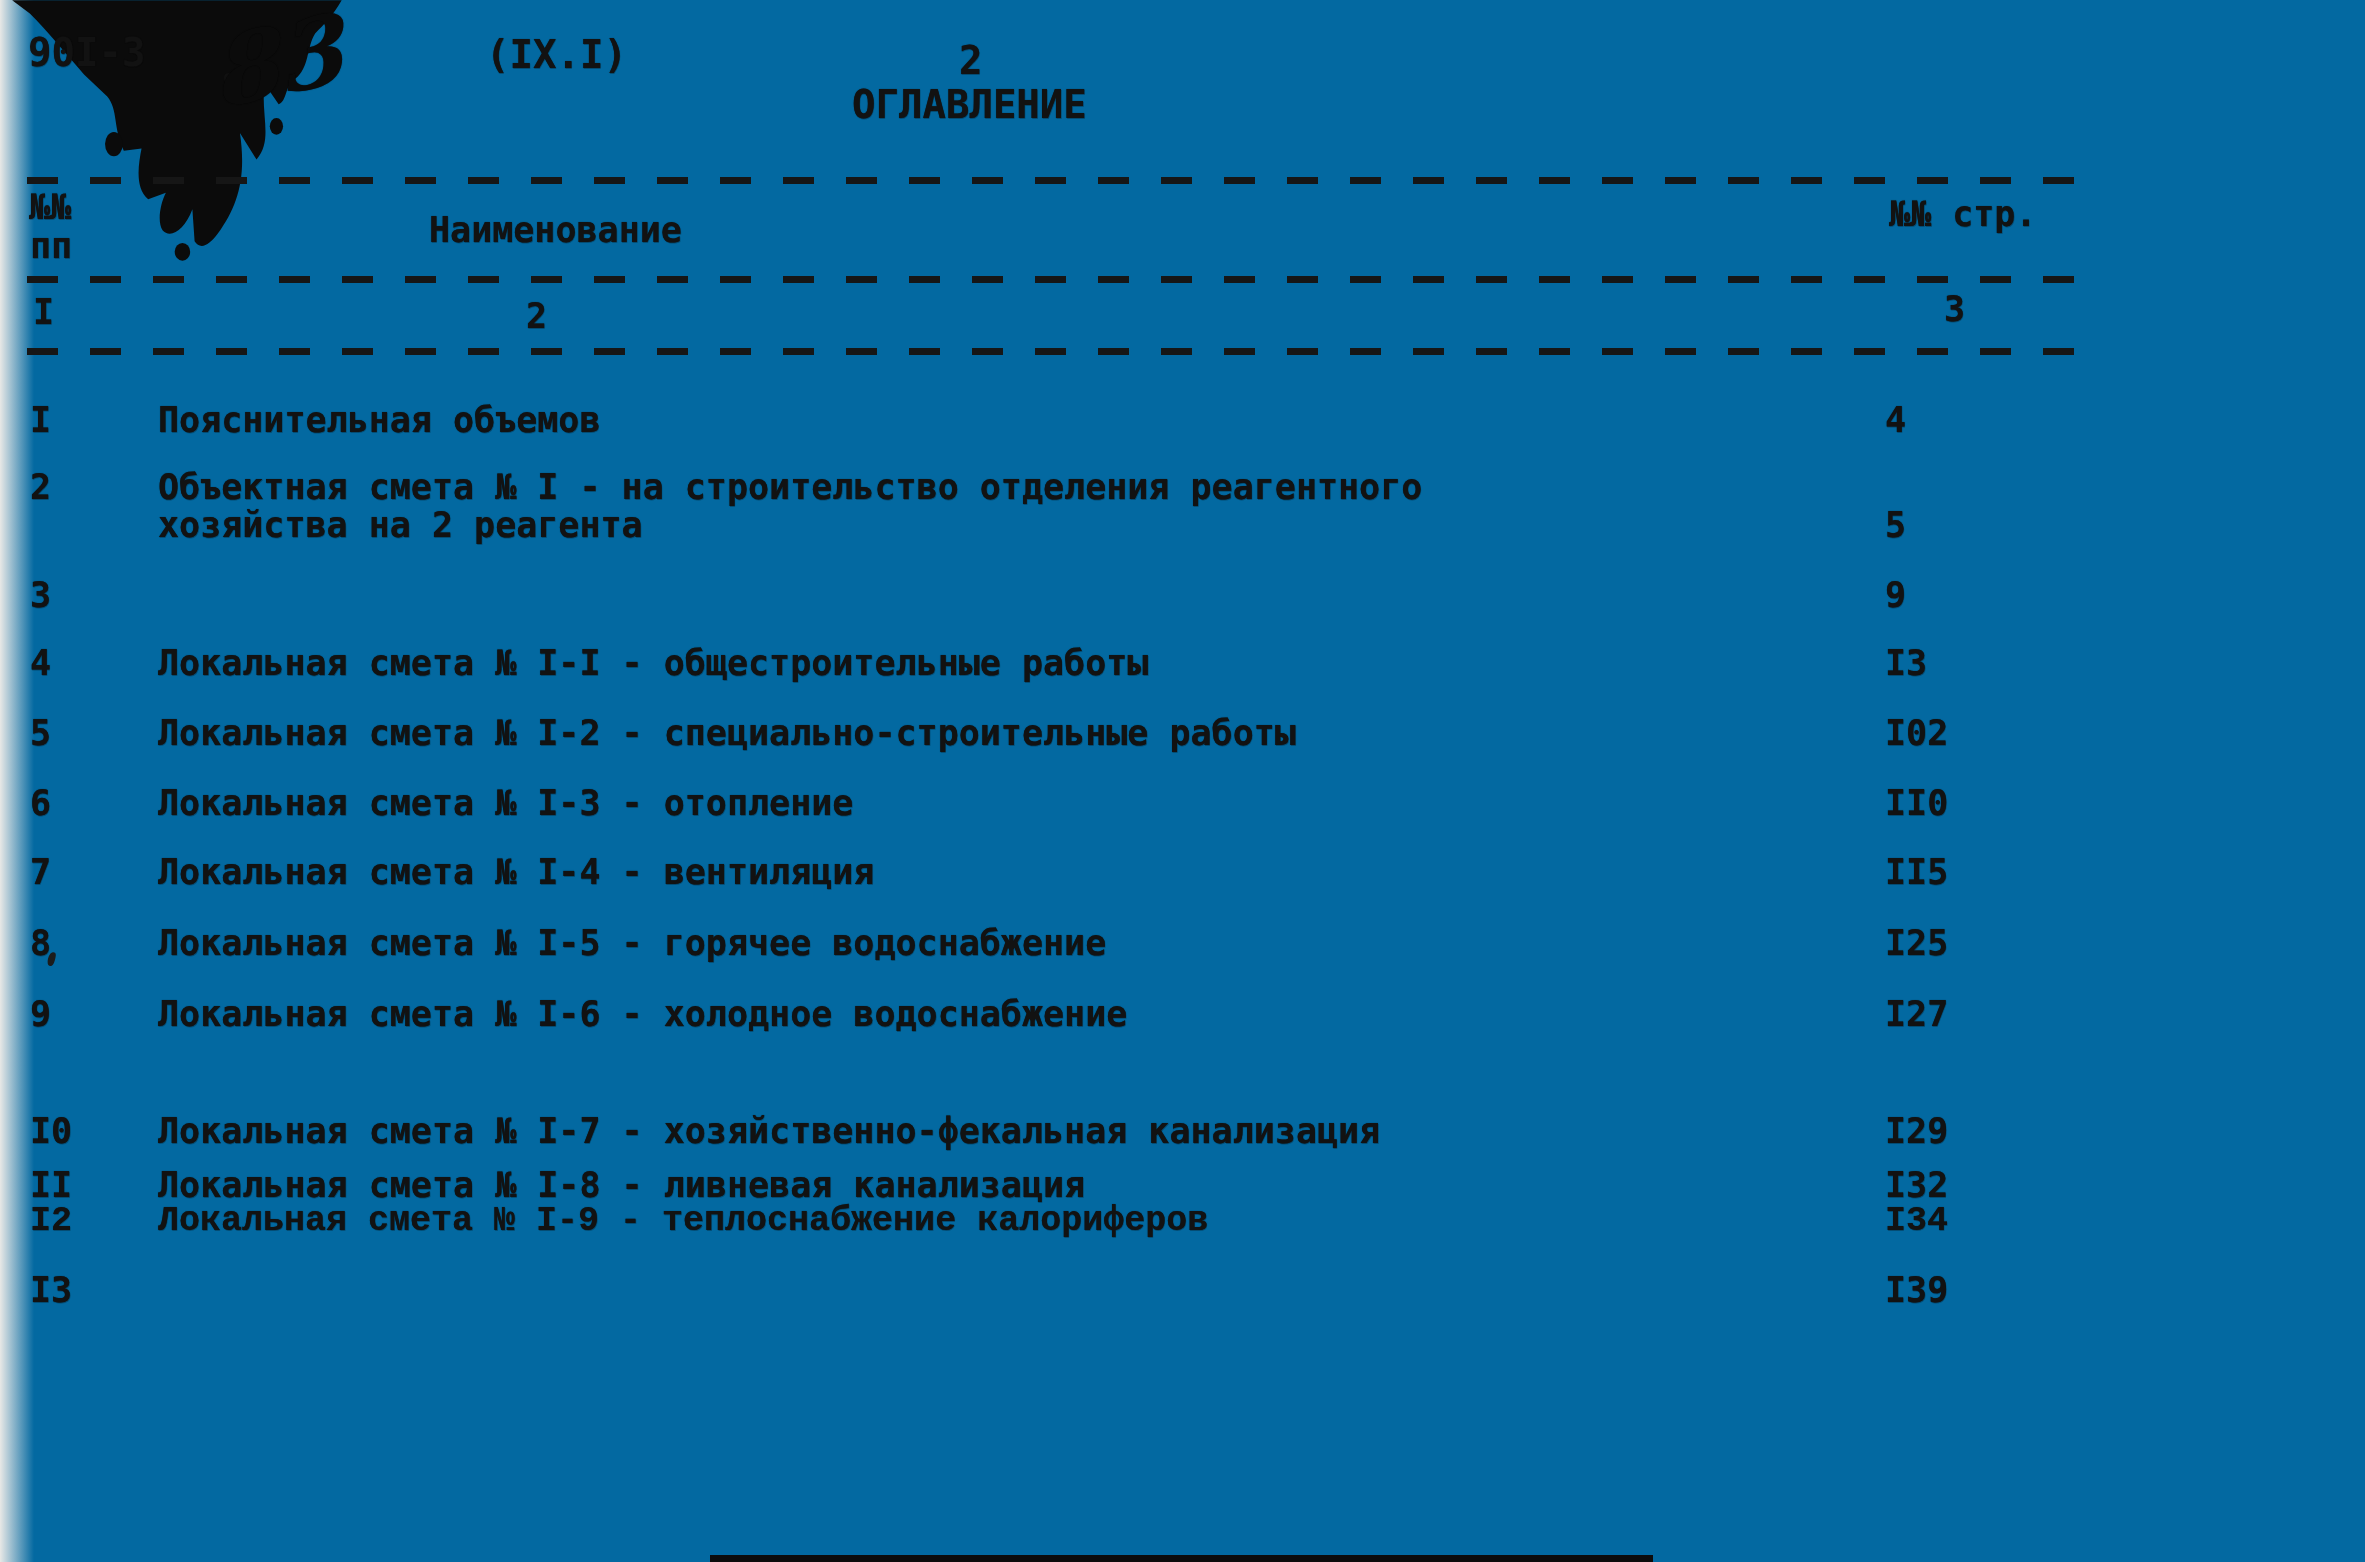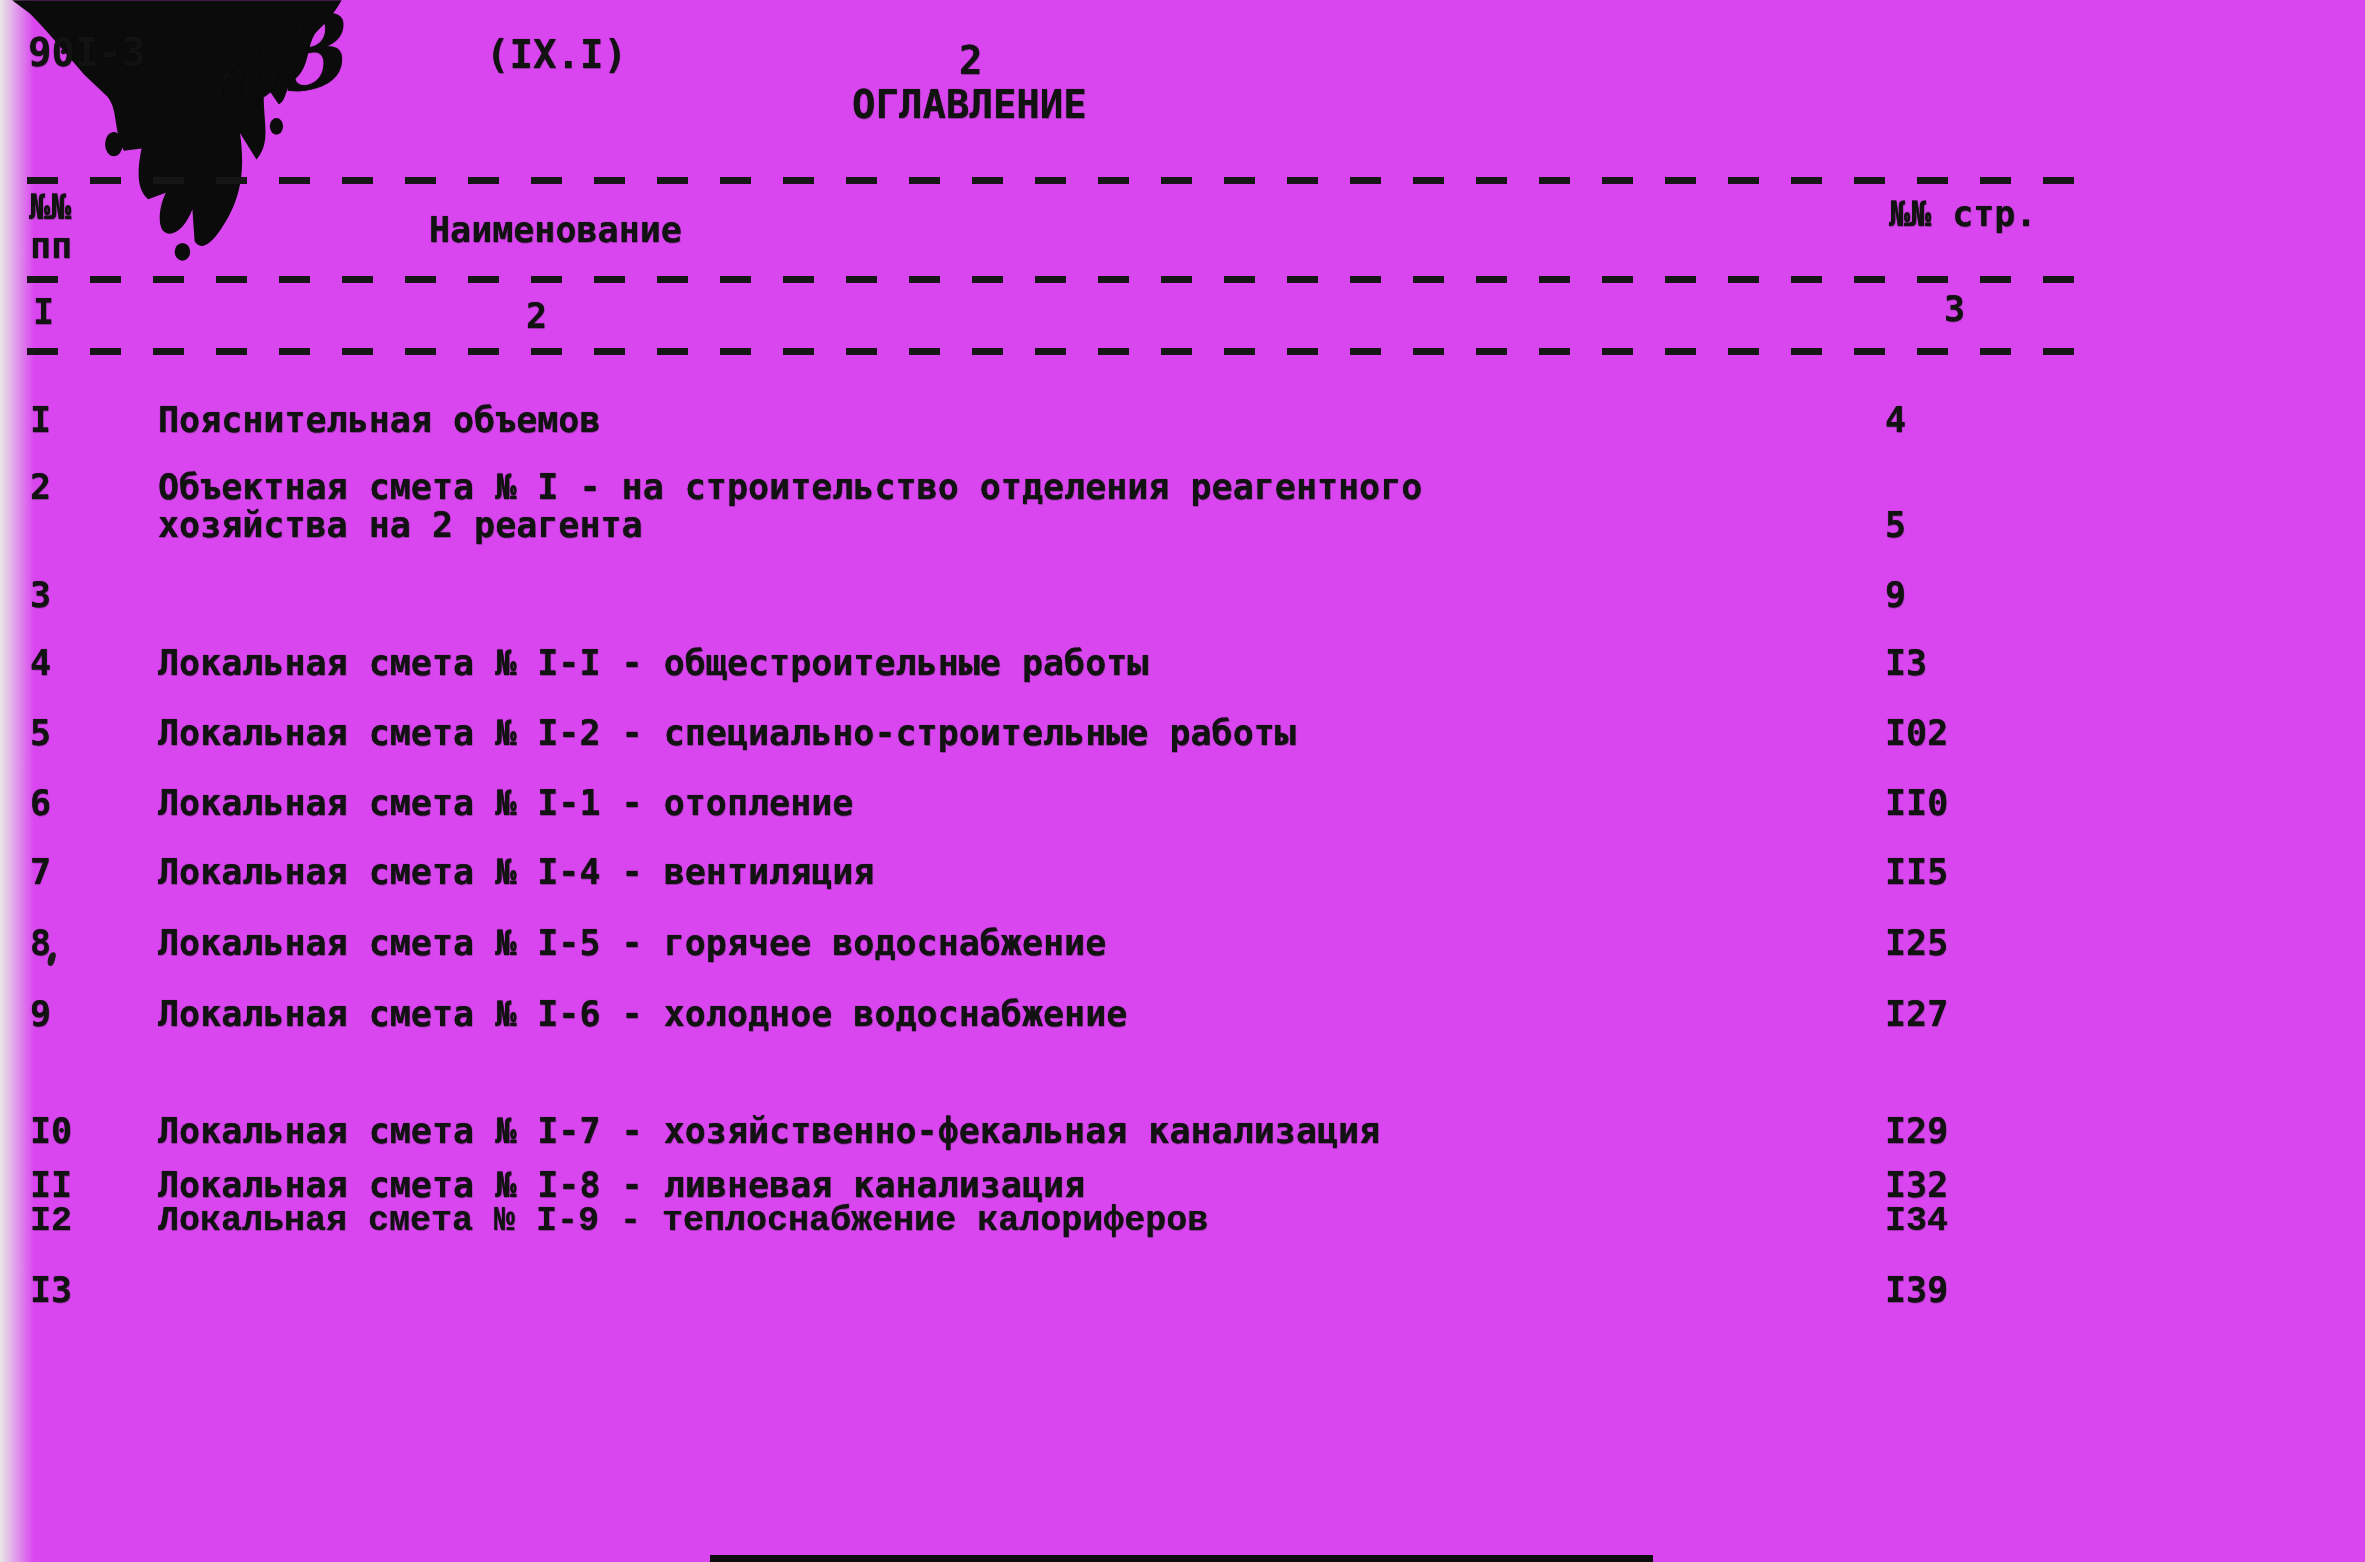--- a/index.html
+++ b/index.html
@@ -1,19 +1,19 @@
 <!DOCTYPE html>
 <html style="font-size:8.9px"><head>
 <meta charset="utf-8">
 <style>
   html,body{margin:0;padding:0;background:#555;}
   .page{
     position:relative;
     width:2366px;height:1562px;
-    background:#d946ef;
+    background:#0369a1;
     overflow:hidden;
     font-family:"DejaVu Sans Mono","Liberation Mono","DejaVu Sans",monospace;
     font-weight:700;
     color:#121212;
   }
   .edge-shadow{
     position:absolute;left:0;top:0;width:34px;height:100%;
     background:linear-gradient(90deg,#e8e8e6 0%,rgba(232,232,230,0) 100%);
   }
   .t{
@@ -127,21 +127,21 @@
         <div class="cell name t">Локальная смета № I-I - общестроительные работы</div>
         <div class="cell pagenum t">I3</div>
       </div>
       <div class="row" style="top: 714px;">
         <div class="cell num t">5</div>
         <div class="cell name t">Локальная смета № I-2 - специально-строительные работы</div>
         <div class="cell pagenum t">I02</div>
       </div>
       <div class="row" style="top: 784px;">
         <div class="cell num t">6</div>
-        <div class="cell name t">Локальная смета № I-1 - отопление</div>
+        <div class="cell name t">Локальная смета № I-3 - отопление</div>
         <div class="cell pagenum t">II0</div>
       </div>
       <div class="row" style="top: 853px;">
         <div class="cell num t">7</div>
         <div class="cell name t">Локальная смета № I-4 - вентиляция</div>
         <div class="cell pagenum t">II5</div>
       </div>
       <div class="row" style="top: 924px;">
         <div class="cell num t">8</div>
         <div class="cell name t">Локальная смета № I-5 - горячее водоснабжение</div>

